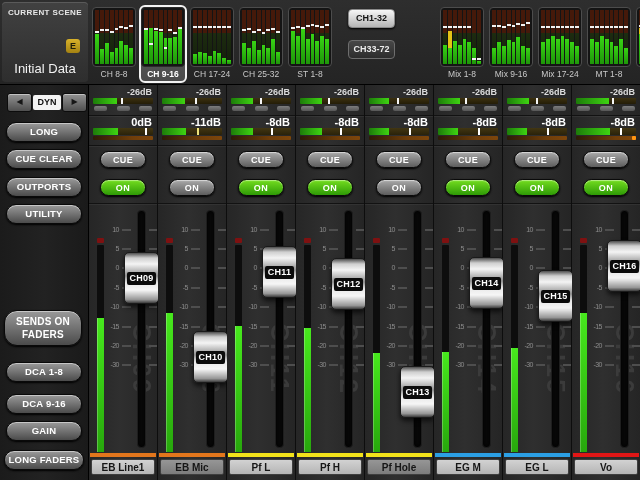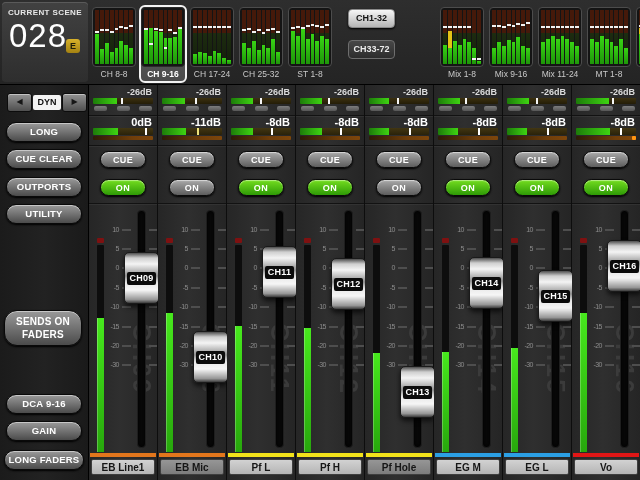--- a/index.html
+++ b/index.html
@@ -87,22 +87,22 @@
   .nbox{position:absolute;left:2px;right:2px;top:374px;height:16px;background:linear-gradient(180deg,#d2d2d2,#b5b5b5);
     border:1px solid #3e3e3e;border-radius:2px;color:#161616;font-size:10px;font-weight:bold;text-align:center;line-height:15px;box-sizing:border-box;cursor:pointer;}
   .nbox.dim{background:linear-gradient(180deg,#969696,#7c7c7c);}
 </style>
 </head>
 <body>
 
 <div class="topbar">
   <div class="scene-panel">
     <div class="scene-title">CURRENT SCENE</div>
-    <div class="scene-number">028</div>
     <div class="scene-badge">E</div>
+    <div class="scene-name">Initial Data</div>
   </div>
   <div class="nav-group" id="nav-left">
   <div class="nav-item">
     <div class="nav-meter">
           <div class="ncol">
             <i class="nfill" style="height: 55%;"></i>
             <i class="ndash" style="top: 38%;"></i>
           </div>
           <div class="ncol">
             <i class="nfill" style="height: 28%;"></i>
@@ -398,21 +398,21 @@
           </div>
           <div class="ncol">
             <i class="nfill" style="height: 40%;"></i>
             <i class="ndash" style="top: 30%;"></i>
           </div>
           <div class="ncol">
             <i class="nfill" style="height: 34%;"></i>
             <i class="ndash" style="top: 30%;"></i>
           </div>
         </div>
-    <div class="nav-label">Mix 11-24</div>
+    <div class="nav-label">Mix 17-24</div>
   </div>
 
   <div class="nav-item">
     <div class="nav-meter">
           <div class="ncol">
             <i class="nfill" style="height: 46%;"></i>
             <i class="ndash" style="top: 30%;"></i>
           </div>
           <div class="ncol">
             <i class="nfill" style="height: 40%;"></i>
@@ -471,20 +471,21 @@
   <div class="dyn-row">
     <div class="arrow-btn">◀</div>
     <div class="dyn-label">DYN</div>
     <div class="arrow-btn">▶</div>
   </div>
   <div class="side-btn" id="btn-setup">LONG</div>
   <div class="side-btn" id="btn-outports">OUTPORTS</div>
   <div class="side-btn" id="btn-cueclear">CUE CLEAR</div>
   <div class="side-btn" id="btn-sendsonfaders">SENDS ON FADERS</div>
   <div class="side-btn" id="btn-utility">UTILITY</div>
+  <div class="side-btn" id="btn-dca18">DCA 1-8</div>
   <div class="side-btn" id="btn-dca916">DCA 9-16</div>
   <div class="side-btn" id="btn-gain">GAIN</div>
   <div class="side-btn" id="btn-longfaders">LONG FADERS</div>
 </div>
 
 <div class="strips" id="strips">
   <div class="strip">
     <div class="dyn-db">-26dB</div>
     <div class="hmeter dyn-meter">
       <i class="hfill" style="width: 40%;"></i>

